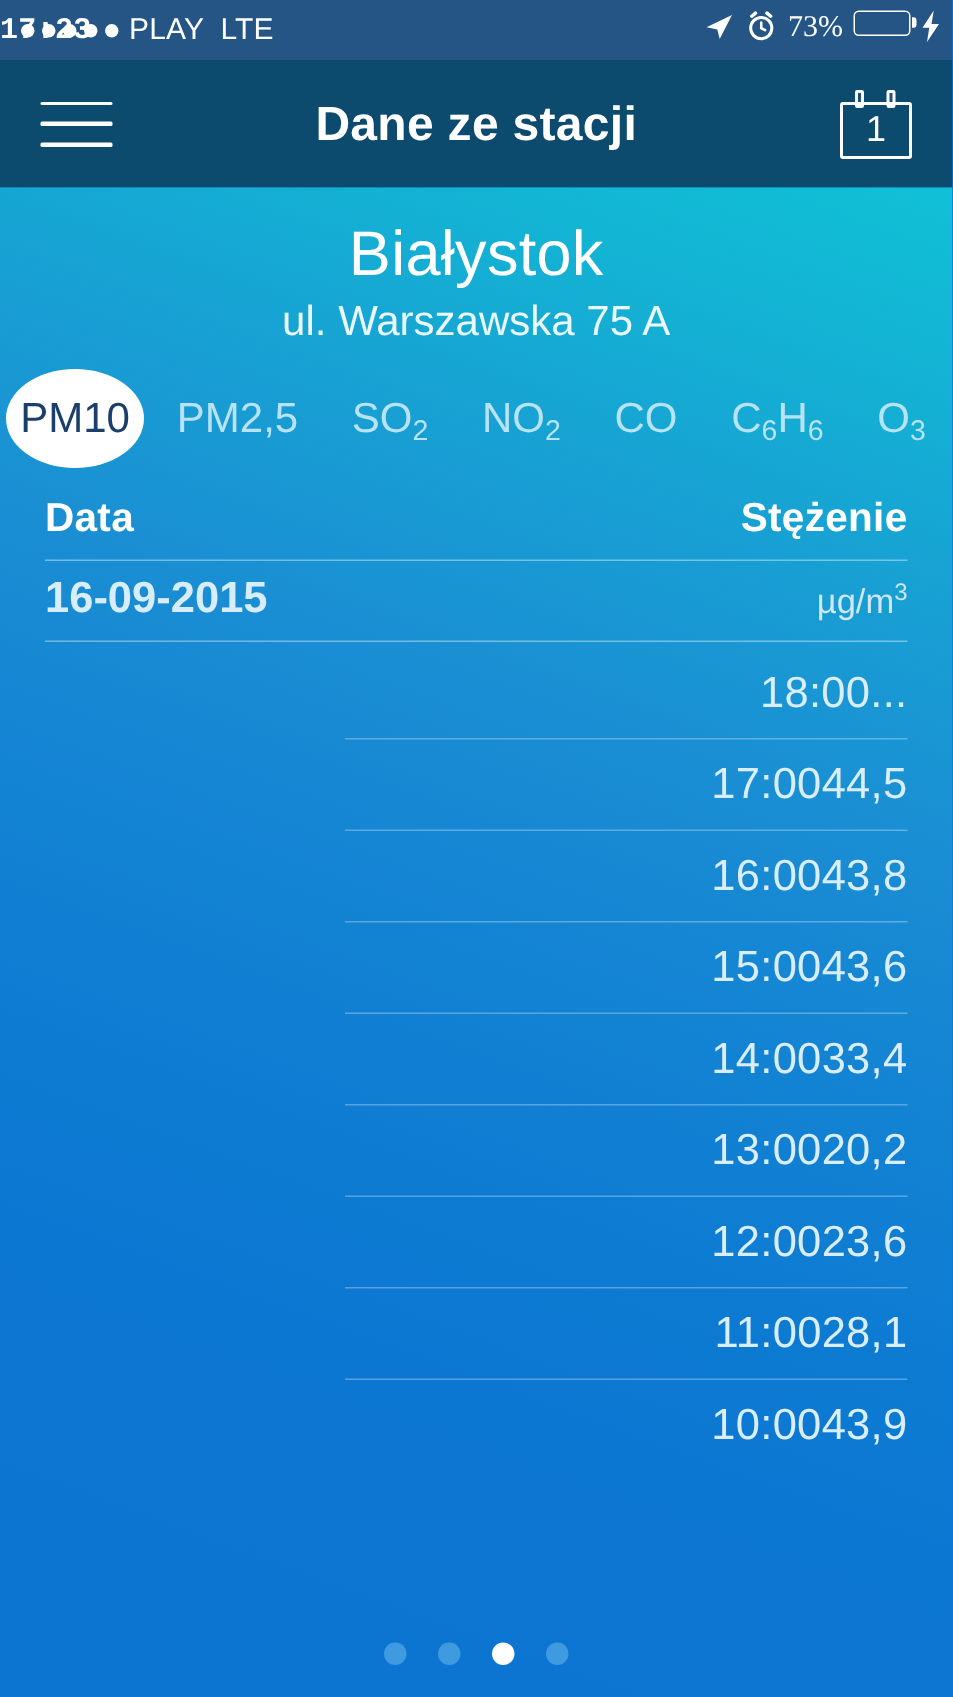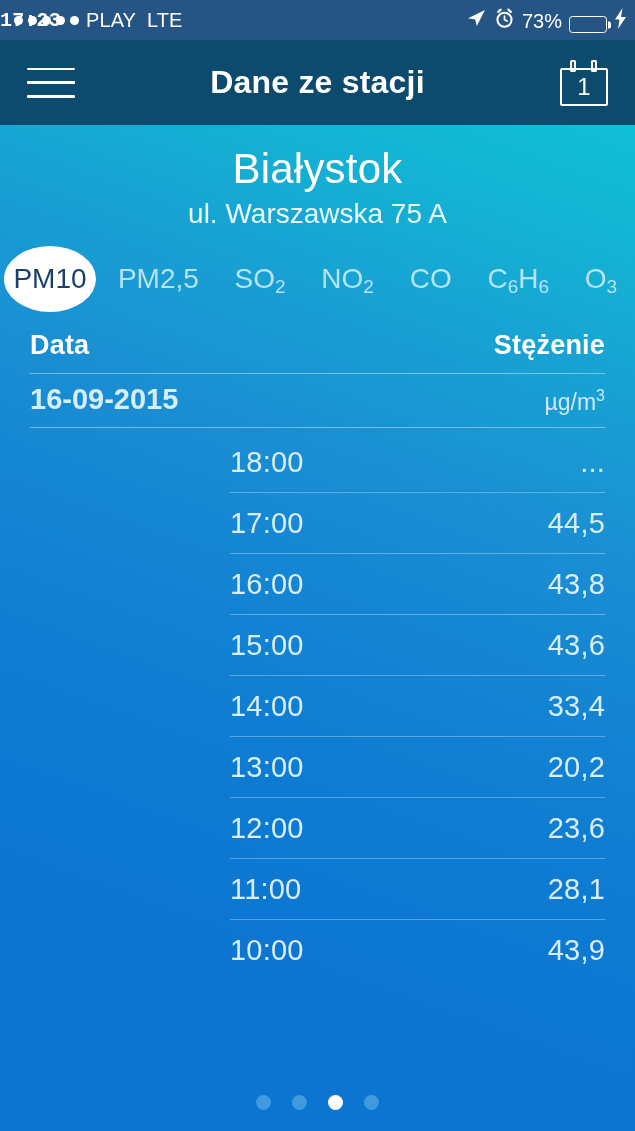--- a/index.html
+++ b/index.html
@@ -40,21 +40,21 @@
   .sb-net { font-size:20px; margin-left:4px; }
   .sb-time {
     position:absolute; left:0; right:0;
     text-align:left;
     font-size:20px; font-weight:bold;
     letter-spacing:0.2px;
     font-family:Liberation Mono, monospace;
   }
   .sb-right {
     position:absolute; right:8px;
-    display:flex; align-items:flex-end; gap:7px;
+    display:flex; align-items:flex-start; gap:7px;font-family:Liberation Serif, serif;
   }
   .sb-pct { font-size:20px; }
   .batt {
     position:relative;
     width:38px; height:17px;
     border:1.6px solid #ffffff;
     border-radius:3.5px;
     padding:1.5px;
   }
   .batt::after {
@@ -237,21 +237,21 @@
     border-bottom:1.5px solid rgba(255,255,255,0.40);
     padding:9px 0 11px 0;
   }
   .sub-date { color:#d7edfa; font-size:29px;font-weight:bold; }
   .sub-unit { color:#cfe7f7; font-size:23px; }
   .sub-unit sup { font-size:16px; vertical-align:super; }
 
   .rows { margin-top:4px; }
   .row {
     display:flex;
-    justify-content:space-between;
+    justify-content:flex-end;
     align-items:baseline;
     margin-left:200px;
     padding:14px 0 13px 0;
     border-bottom:1.3px solid rgba(255,255,255,0.30);
     cursor:pointer;
   }
   .row:last-child { border-bottom:none; }
   .row-time {
     color:#d9edfa;
     font-size:29px;

